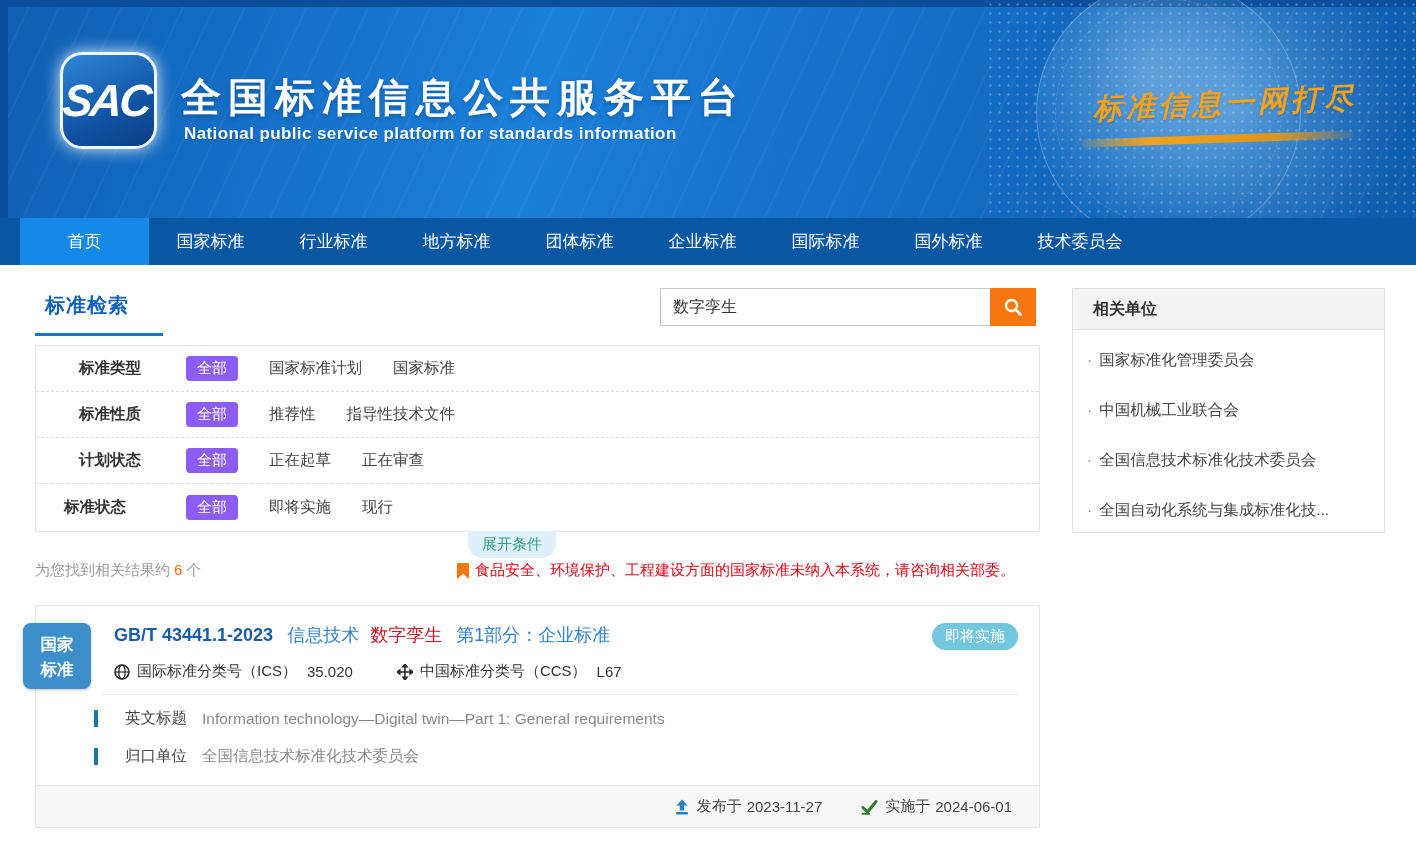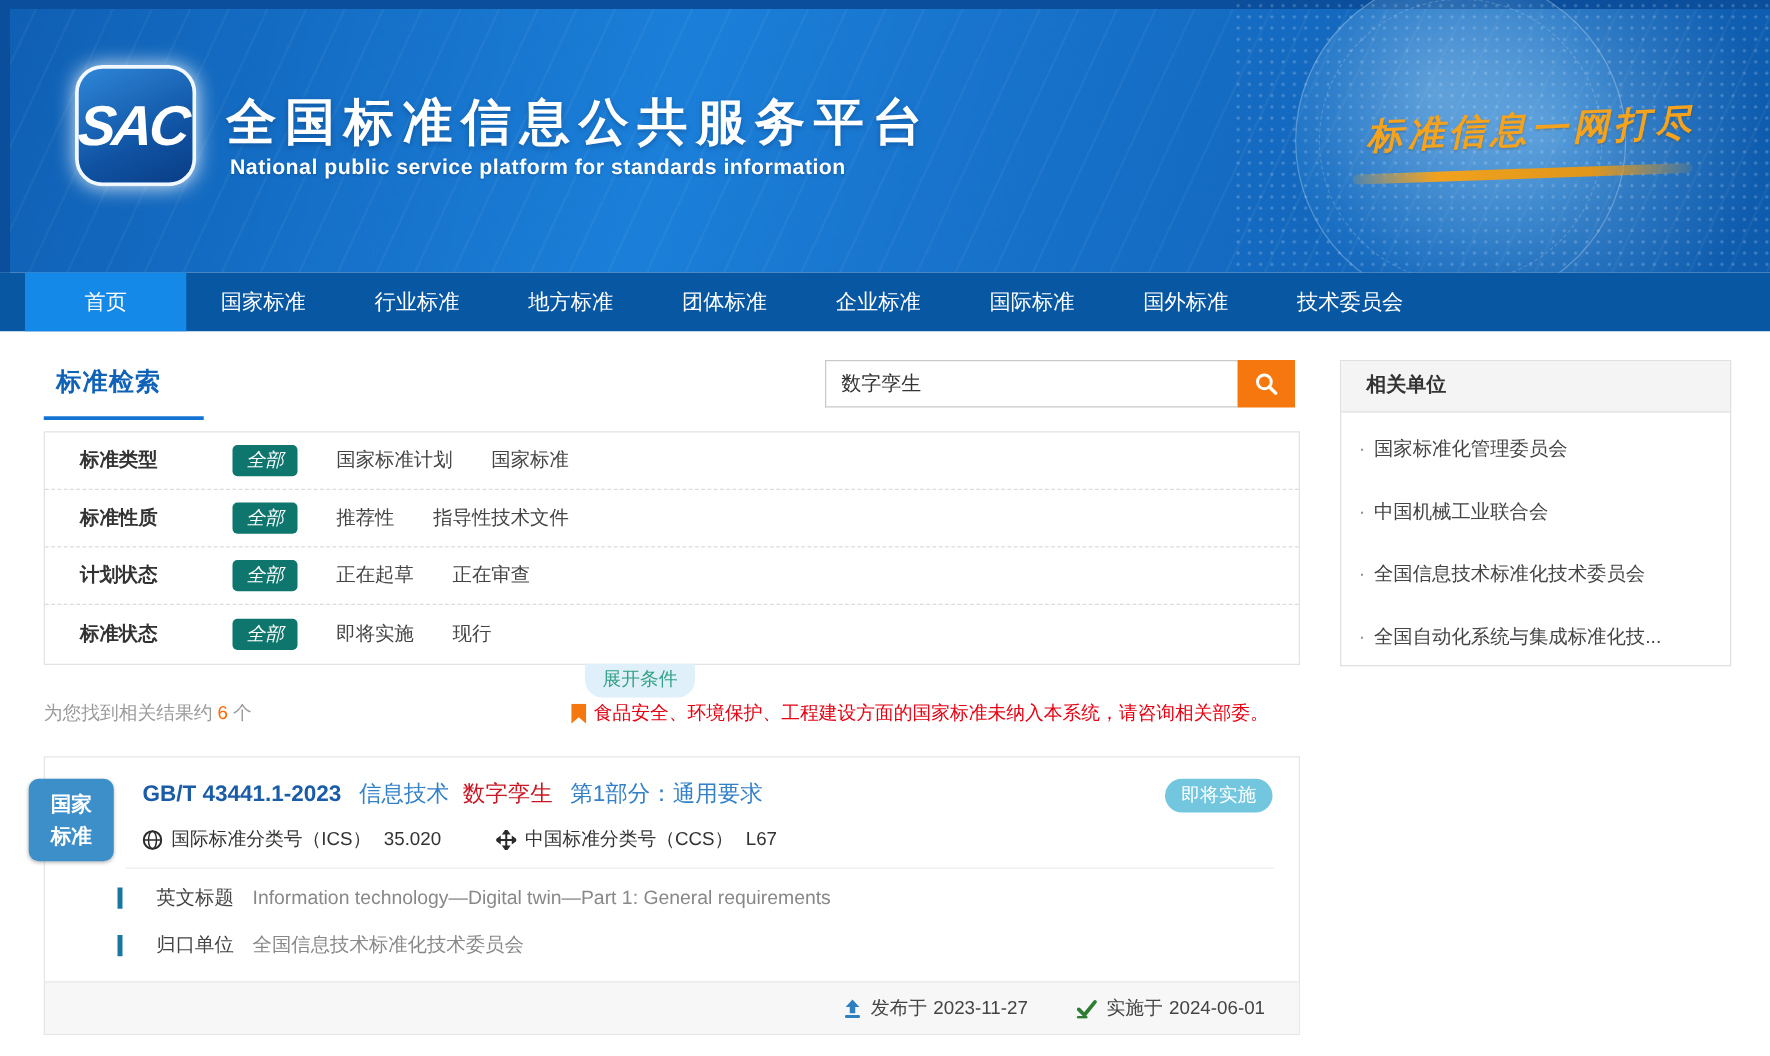--- a/index.html
+++ b/index.html
@@ -104,25 +104,25 @@
     white-space:nowrap; overflow:hidden;
   }
   .sidebar-item .dot{ color:#888; margin-right:7px; }
 
   
   .filter-panel{
     position:absolute; left:35px; top:345px; width:1005px; height:187px;
     border:1px solid #e3e3e3; background:#fff;
   }
   .filter-row{ height:46px; display:flex; align-items:center; padding-left:28px; }
-  .filter-row:not(:last-child){ border-bottom:1px dashed #dcdcdc; }
+  .filter-row:not(:last-child){ border-bottom:1px dashed #dcdcdc;text-align:center; }
   .filter-label{ width:92px; font-size:15.5px; font-weight:bold; color:#333; }
   .filter-all{
-    margin-left:30px; background:#0f766e; color:#fff; font-size:15px;
-    padding:3px 11px; border-radius:4px; cursor:pointer;font-style:italic;
+    margin-left:30px; background:#8b5cf6; color:#fff; font-size:15px;
+    padding:3px 11px; border-radius:4px; cursor:pointer;
   }
   .filter-opt{ margin-left:31px; font-size:15.5px; color:#444; cursor:pointer; }
 
   .expand-tab{
     position:absolute; left:468px; top:531px; width:88px; height:27px;
     background:#dff0fa; color:#33a183; font-size:15px; text-align:center; line-height:26px;
     border-radius:0 0 14px 14px; cursor:pointer;
   }
 
   
@@ -272,21 +272,21 @@
       <div>国家</div>
       <div>标准</div>
     </div>
     <div class="status-badge">即将实施</div>
 
     <div class="card-main">
       <div class="card-title">
         <span class="code">GB/T 43441.1-2023</span>
         <span class="t-blue">信息技术</span>
         <span class="t-red">数字孪生</span>
-        <span class="t-blue">第1部分：通用要求</span>
+        <span class="t-blue">第1部分：企业标准</span>
       </div>
 
       <div class="meta-row">
         <span class="icon">
           <svg width="16" height="16" viewBox="0 0 16 16">
               <circle cx="8" cy="8" r="7" fill="none" stroke="#2b2b2b" stroke-width="1.6"></circle>
               <ellipse cx="8" cy="8" rx="3.2" ry="7" fill="none" stroke="#2b2b2b" stroke-width="1.2"></ellipse>
               <line x1="1" y1="8" x2="15" y2="8" stroke="#2b2b2b" stroke-width="1.2"></line>
             </svg>
         </span>

